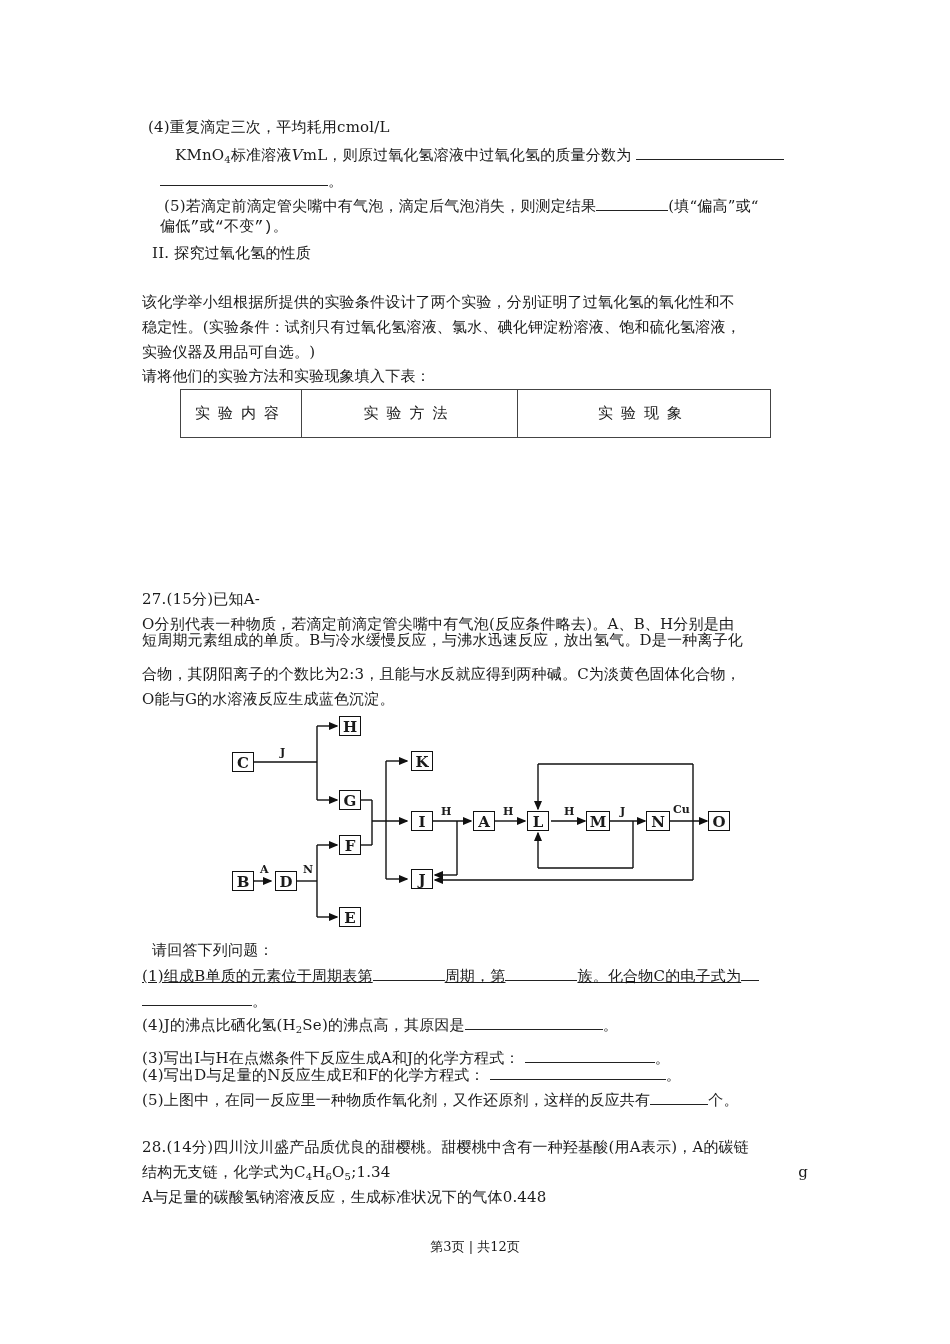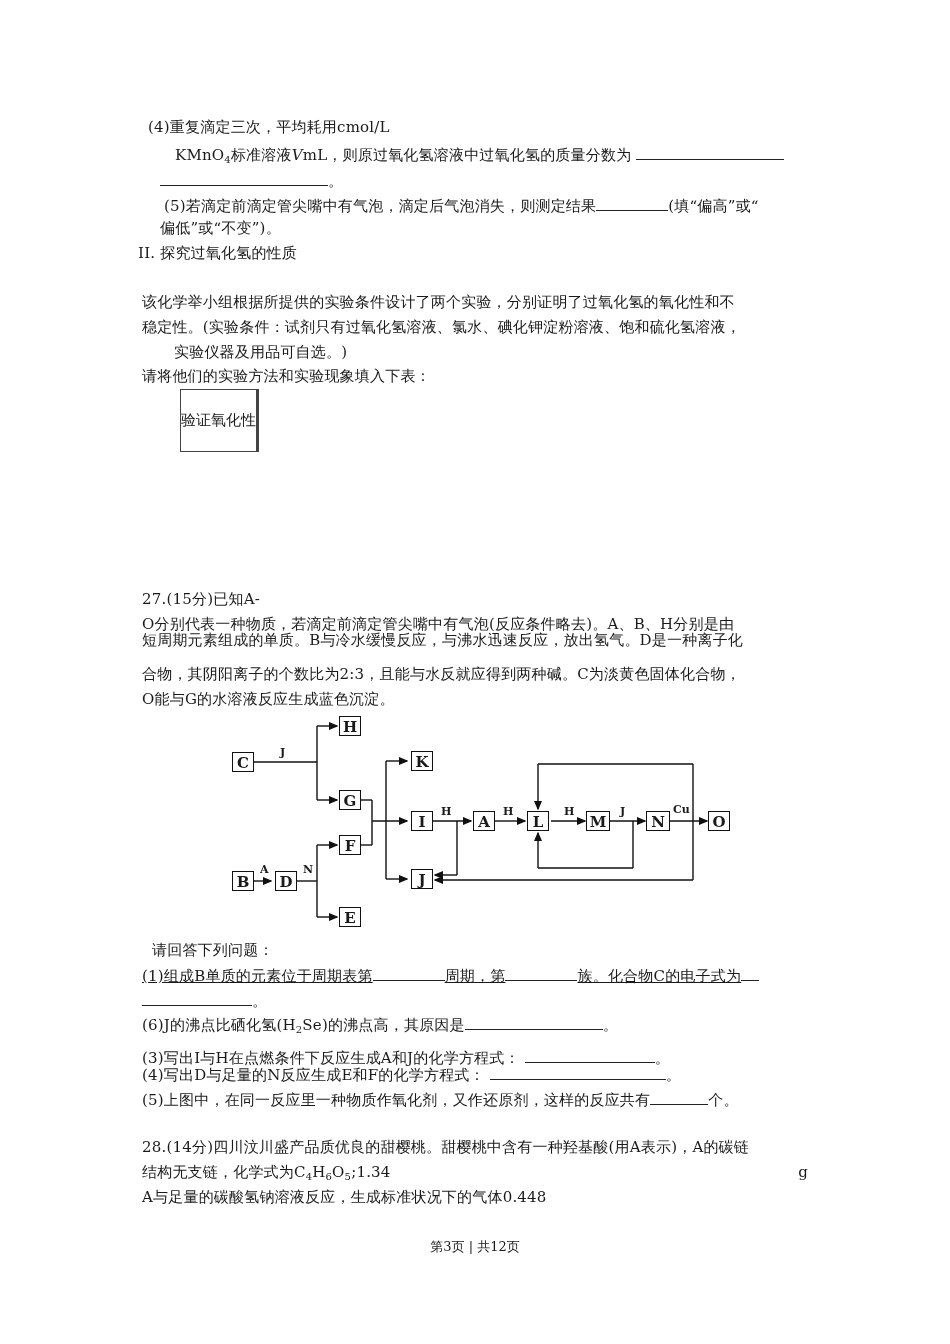--- a/index.html
+++ b/index.html
@@ -38,34 +38,34 @@
 <div class="ln" style="left:160px;top:144px;margin-left:15px;">
   <span>KMnO</span><sub>4</sub><span>标准溶液</span><span class="it">V</span><span>mL，则原过氧化氢溶液中过氧化氢的质量分数为</span>
   <span class="blank" style="width:148px;"></span>
 </div>
 <div class="ln" style="left:160px;top:170px;">
   <span class="blank" style="width:168px;"></span><span>。</span>
 </div>
 <div class="ln" style="left:164px;top:195px;">
   <span>(5)若滴定前滴定管尖嘴中有气泡，滴定后气泡消失，则测定结果</span><span class="blank" style="width:72px;"></span><span>(填“偏高”或“</span>
 </div>
-<div class="ln" style="left:160px;top:218px;">偏低”或“不变”)。</div>
-<div class="ln" style="left:138px;top:243px;">II. 探究过氧化氢的性质</div>
+<div class="ln" style="left:160px;top:218px;font-family:Liberation Mono, monospace;">偏低”或“不变”)。</div>
+<div class="ln" style="left:152px;top:243px;">II. 探究过氧化氢的性质</div>
 
 <div class="ln" style="left:142px;top:292px;">该化学举小组根据所提供的实验条件设计了两个实验，分别证明了过氧化氢的氧化性和不</div>
 <div class="ln" style="left:142px;top:317px;">稳定性。(实验条件：试剂只有过氧化氢溶液、氯水、碘化钾淀粉溶液、饱和硫化氢溶液，</div>
-<div class="ln" style="left:142px;top:342px;margin-left:32px;">实验仪器及用品可自选。)</div>
+<div class="ln" style="left:142px;top:342px;">实验仪器及用品可自选。)</div>
 <div class="ln" style="left:142px;top:366px;">请将他们的实验方法和实验现象填入下表：</div>
 
 <table class="tbl">
   <tbody>
-  <tr class="r1">
-    <td>验证氧化性</td>
-    <td></td>
-    <td></td>
+      <tr class="h">
+    <td style="width:120px;">实验内容</td>
+    <td style="width:215px;">实验方法</td>
+    <td style="width:252px;">实验现象</td>
   </tr>
 </tbody>
   </table>
 
 <div class="ln" style="left:142px;top:589px;">27.(15分)已知A-</div>
 <div class="ln" style="left:142px;top:614px;">O分别代表一种物质，若滴定前滴定管尖嘴中有气泡(反应条件略去)。A、B、H分别是由</div>
 <div class="ln" style="left:142px;top:630px;text-align:center;">短周期元素组成的单质。B与冷水缓慢反应，与沸水迅速反应，放出氢气。D是一种离子化</div>
 <div class="ln" style="left:142px;top:664px;">合物，其阴阳离子的个数比为2:3，且能与水反就应得到两种碱。C为淡黄色固体化合物，</div>
 <div class="ln" style="left:142px;top:689px;">O能与G的水溶液反应生成蓝色沉淀。</div>
 
@@ -151,21 +151,21 @@
 </div>
 
 <div class="ln" style="left:152px;top:940px;">请回答下列问题：</div>
 <div class="ln" style="left:142px;top:965px;text-decoration:underline;">
   <span>(1)组成B单质的元素位于周期表第</span><span class="blank" style="width:72px;"></span><span>周期，第</span><span class="blank" style="width:72px;"></span><span>族。化合物C的电子式为</span><span class="blank" style="width:18px;"></span>
 </div>
 <div class="ln" style="left:142px;top:990px;">
   <span class="blank" style="width:110px;"></span><span>。</span>
 </div>
 <div class="ln" style="left:142px;top:1014px;">
-  <span>(6)J的沸点比硒化氢(H</span><sub>2</sub><span>Se)的沸点高，其原因是</span><span class="blank" style="width:138px;"></span><span>。</span>
+  <span>(4)J的沸点比硒化氢(H</span><sub>2</sub><span>Se)的沸点高，其原因是</span><span class="blank" style="width:138px;"></span><span>。</span>
 </div>
 <div class="ln" style="left:142px;top:1039px;margin-top:8px;">
   <span>(3)写出I与H在点燃条件下反应生成A和J的化学方程式：</span>
   <span class="blank" style="width:130px;"></span><span>。</span>
 </div>
 <div class="ln" style="left:142px;top:1064px;">
   <span>(4)写出D与足量的N反应生成E和F的化学方程式：</span>
   <span class="blank" style="width:176px;"></span><span>。</span>
 </div>
 <div class="ln" style="left:142px;top:1089px;">

